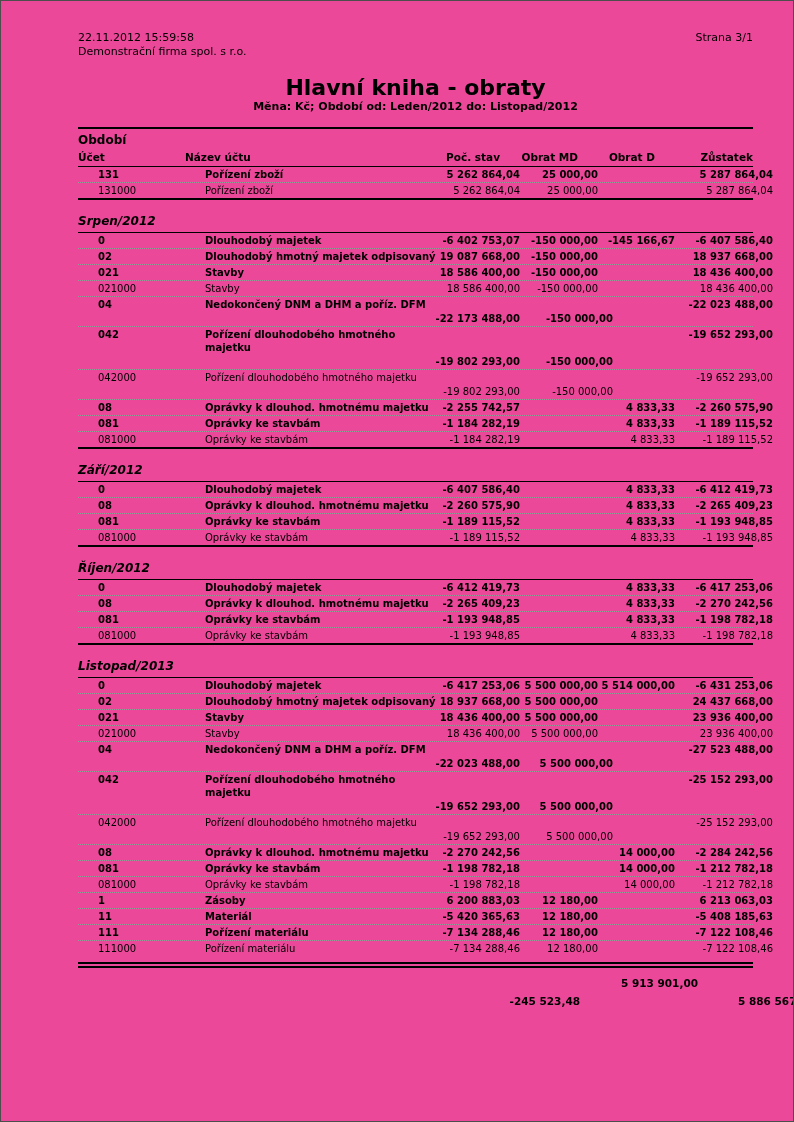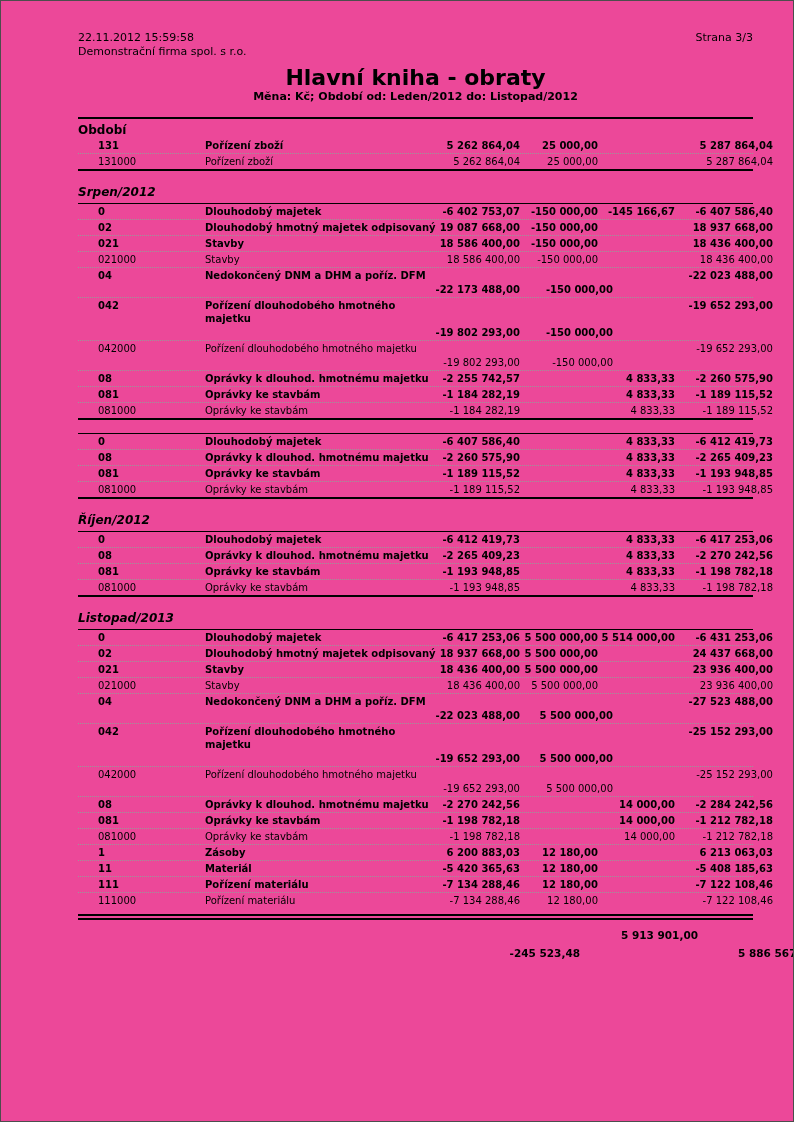--- a/index.html
+++ b/index.html
@@ -24,21 +24,21 @@
     justify-content: space-between;
     align-items: flex-start;
     font-size: 11px;
     line-height: 14px;
   }
   .report-title {
     width: 675px;
     text-align: center;
     font-size: 22px;
     font-weight: bold;
-    margin-top: 6px;
+    margin-top: 16px;
   }
   .report-subtitle {
     width: 675px;
     text-align: center;
     font-size: 11px;
     font-weight: bold;
   }
   .table {
     width: 675px;
     margin-top: 14px;
@@ -99,29 +99,37 @@
 <body>
 
 <div class="page">
   <div class="content">
 
     <div class="report-header">
       <div>
         <div>22.11.2012 15:59:58</div>
         <div>Demonstrační firma spol. s r.o.</div>
       </div>
-      <div>Strana 3/3</div>
+      <div>Strana 3/1</div>
     </div>
 
     <div class="report-title">Hlavní kniha - obraty</div>
     <div class="report-subtitle">Měna: Kč; Období od: Leden/2012 do: Listopad/2012</div>
 
     <div class="table">
       <div class="table-head">
         <div class="sec-title">Období</div>
+        <div class="col-head">
+          <span class="c">Účet</span>
+          <span class="c nazev">Název účtu</span>
+          <span class="c num">Poč. stav</span>
+          <span class="c num">Obrat MD</span>
+          <span class="c num">Obrat D</span>
+          <span class="c num">Zůstatek</span>
+        </div>
       </div>
 
       <div class="rows" id="first-rows">
           <div class="rowwrap bold">
     <div class="trow">
       <span class="c">131</span>
       <span class="c nazev">
         <span class="nline">Pořízení zboží</span>
 
       </span>
@@ -303,20 +311,21 @@
       <span class="c num">-1 184 282,19</span>
       <span class="c num"></span>
       <span class="c num">4 833,33</span>
       <span class="c num">-1 189 115,52</span>
     </div>
 
   </div>
             </div>
   </div>
           <div class="section">
+    <div class="sec-title">Září/2012</div>
     <div class="rows">
               <div class="rowwrap bold">
     <div class="trow">
       <span class="c">0</span>
       <span class="c nazev">
         <span class="nline">Dlouhodobý majetek</span>
 
       </span>
       <span class="c num">-6 407 586,40</span>
       <span class="c num"></span>

